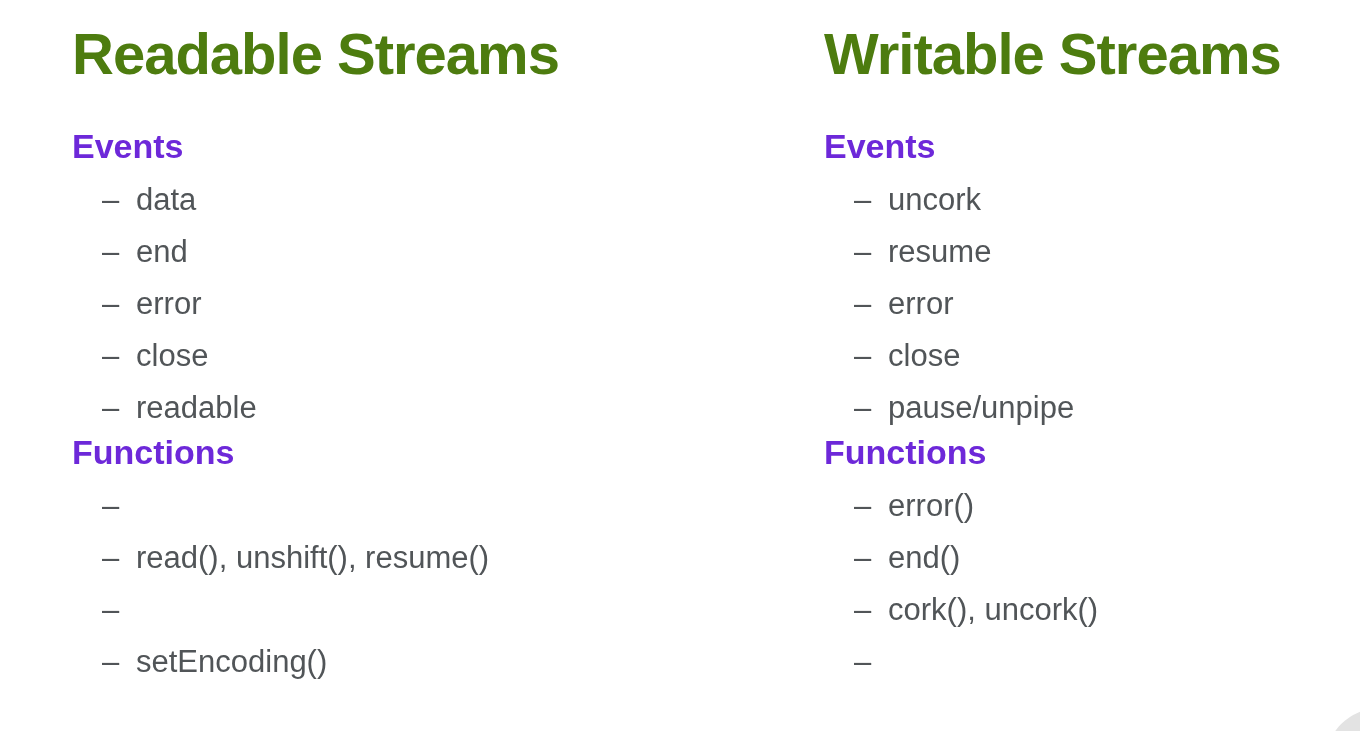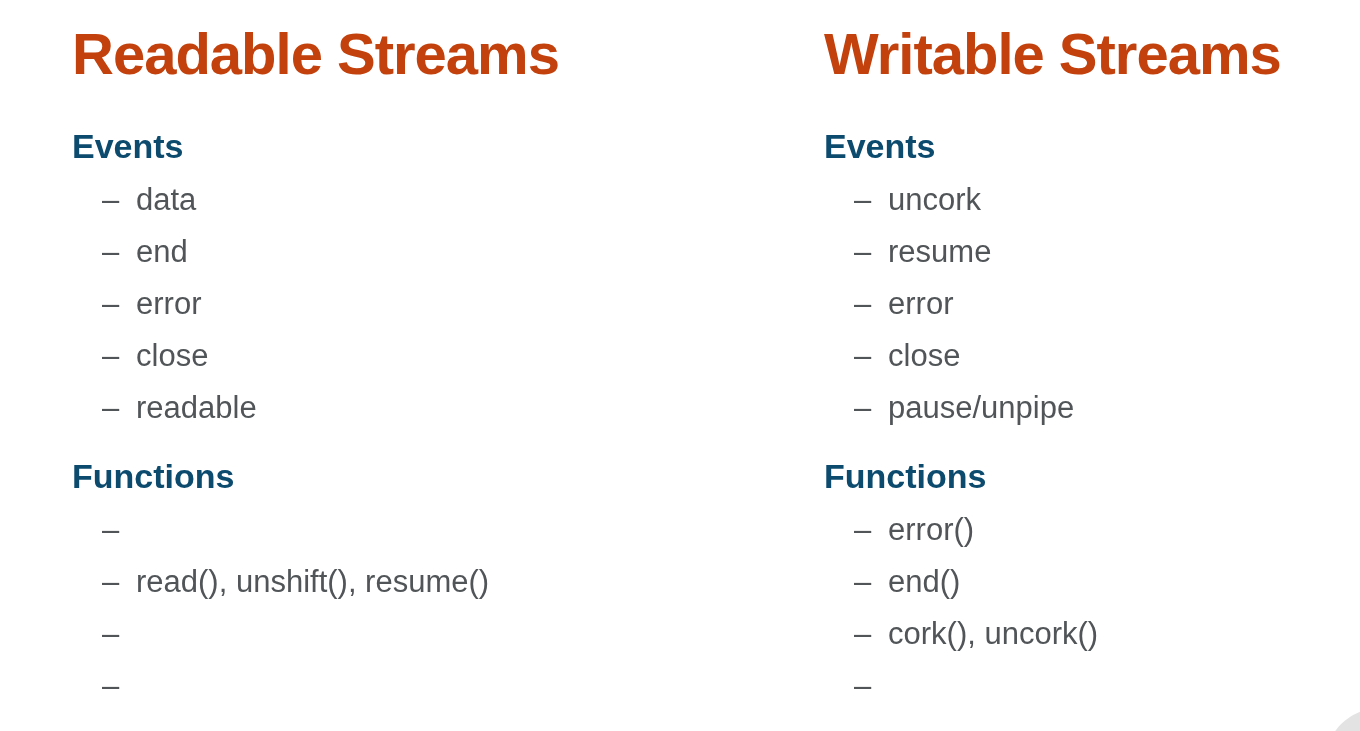--- a/index.html
+++ b/index.html
@@ -16,32 +16,32 @@
 
   .column { position: absolute; top: 24px; }
   .column.left  { left: 72px;  width: 600px; }
   .column.right { left: 824px; width: 560px; }
 
   .title {
     font-size: 58px;
     line-height: 60px;
     font-weight: bold;
     letter-spacing: -1px;
-    color: #c2410c;
+    color: #4d7c0f;
     margin: 0 0 44px 0;
     white-space: nowrap;
   }
 
-  .section + .section { margin-top: 24px; }
+  .section + .section { margin-top: 0; }
 
   .heading {
     font-size: 34px;
     line-height: 36px;
     font-weight: bold;
-    color: #0c4a6e;
+    color: #6d28d9;
     margin: 0 0 10px 0;
   }
 
   ul.items { list-style: none; margin: 0; padding: 0; }
 
   .item {
     display: flex;
     align-items: baseline;
     font-size: 31px;
     line-height: 52px;
@@ -108,20 +108,21 @@
         </li>
         <li class="item">
           <span class="dash">–</span>
           <span class="label">read(), unshift(), resume()</span>
         </li>
         <li class="item">
           <span class="dash">–</span>
         </li>
         <li class="item">
           <span class="dash">–</span>
+          <span class="label">setEncoding()</span>
         </li>
       </ul>
     </div>
   </div>
 
   <div class="column right">
     <h1 class="title">Writable Streams</h1>
 
     <div class="section">
       <h2 class="heading">Events</h2>

